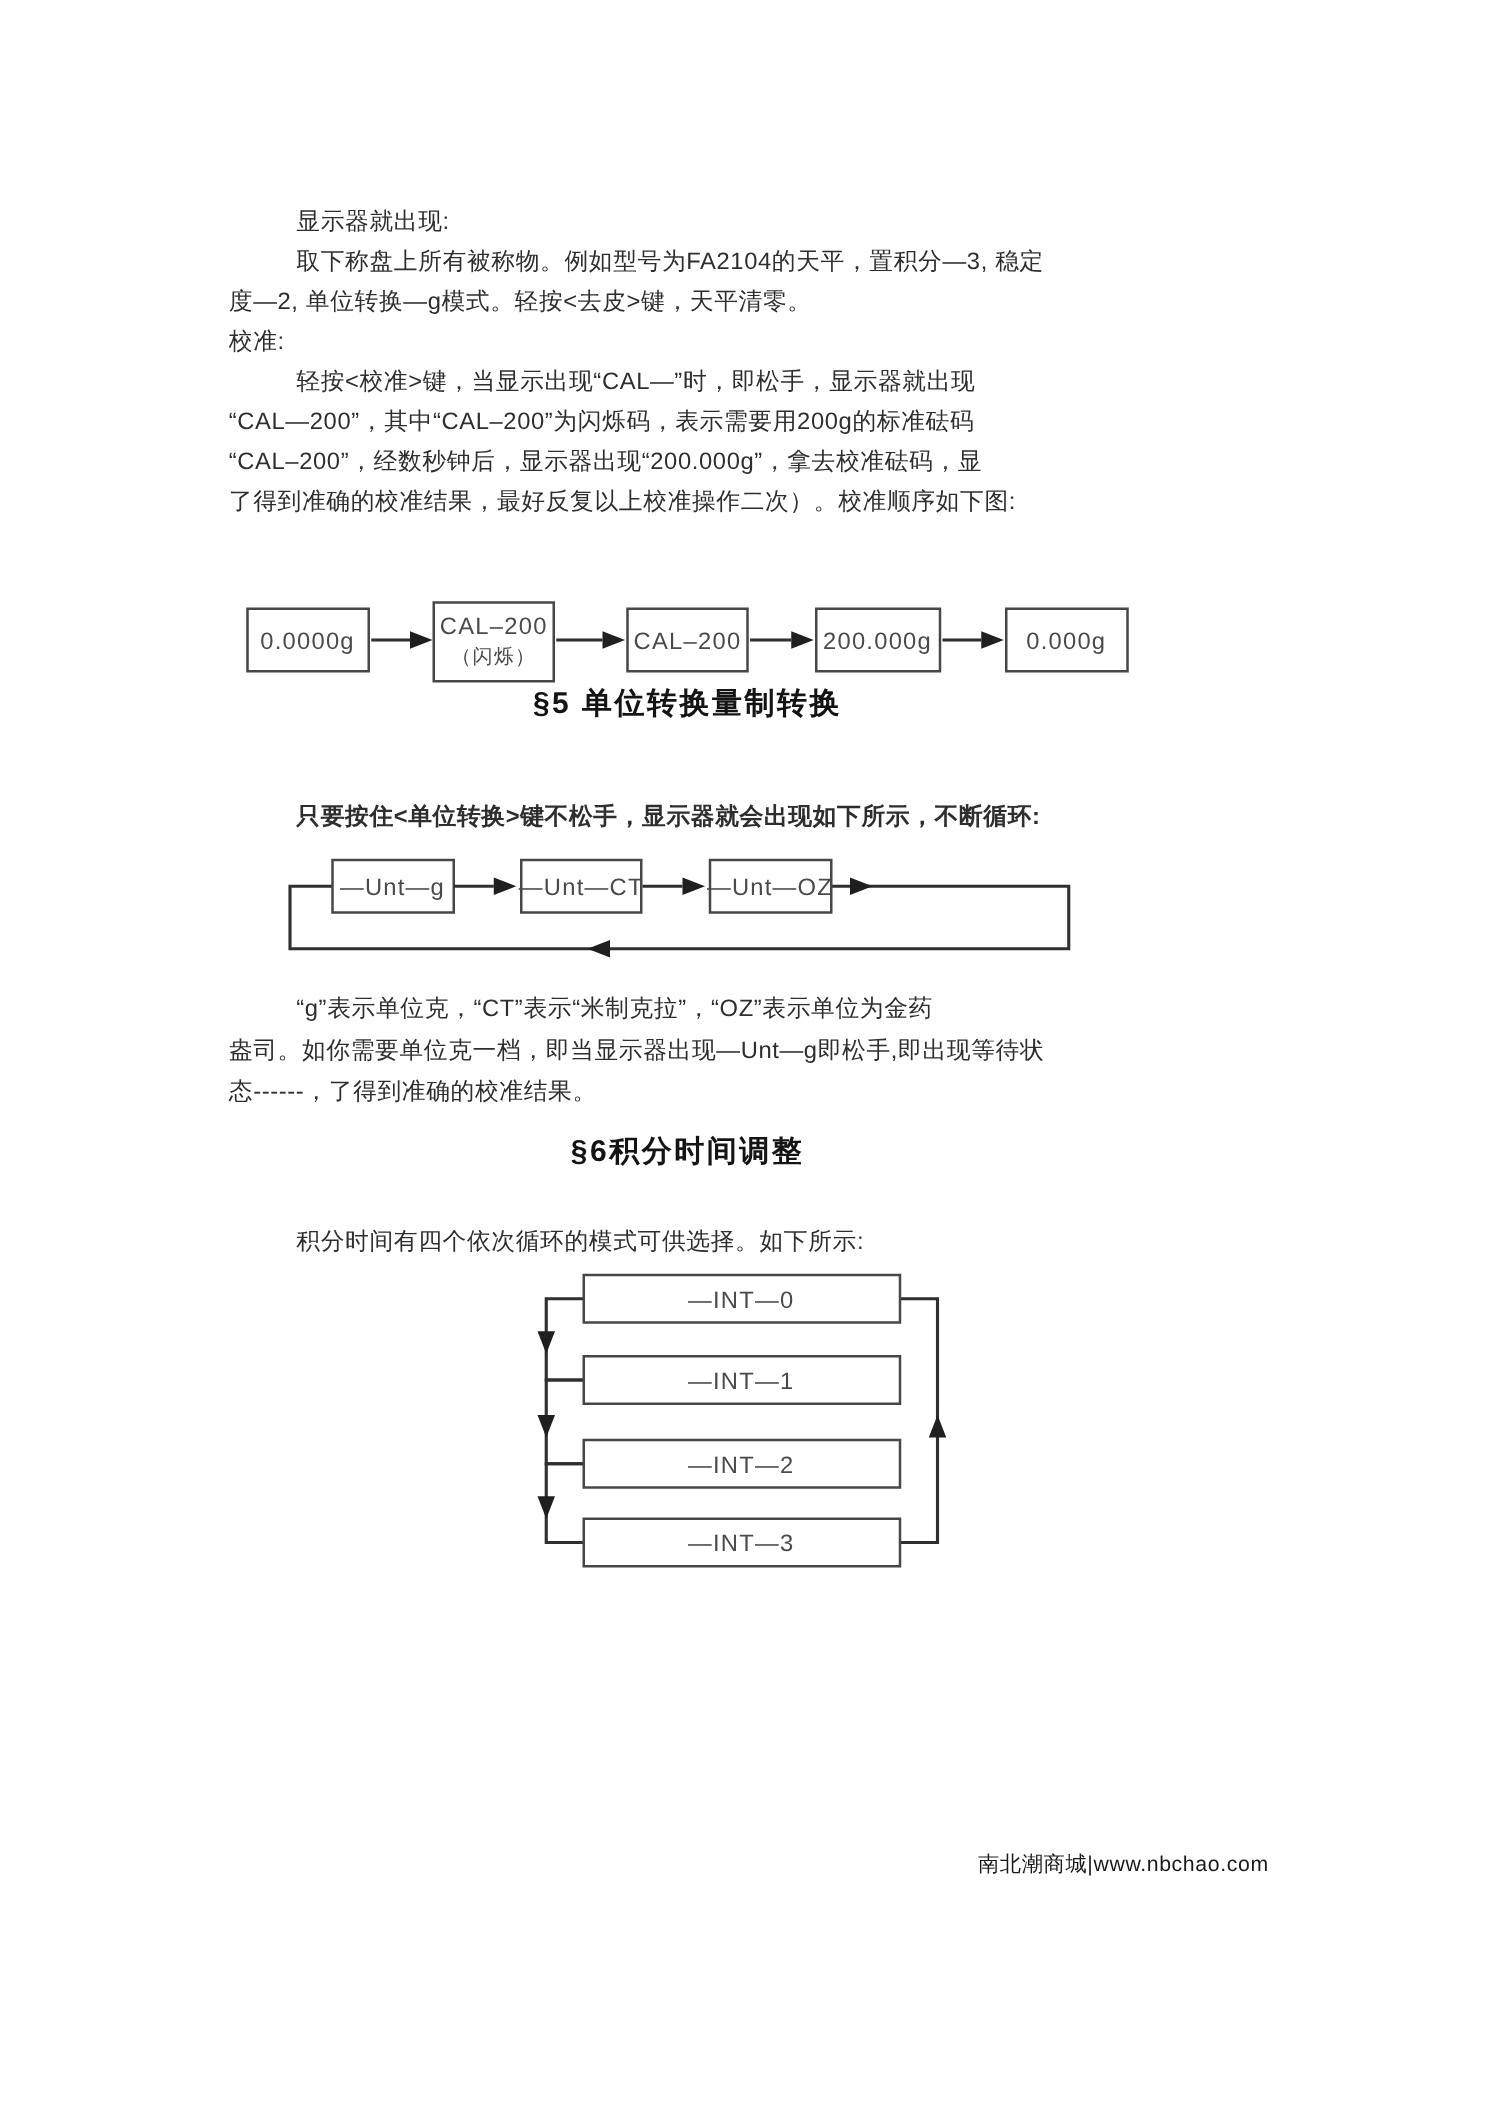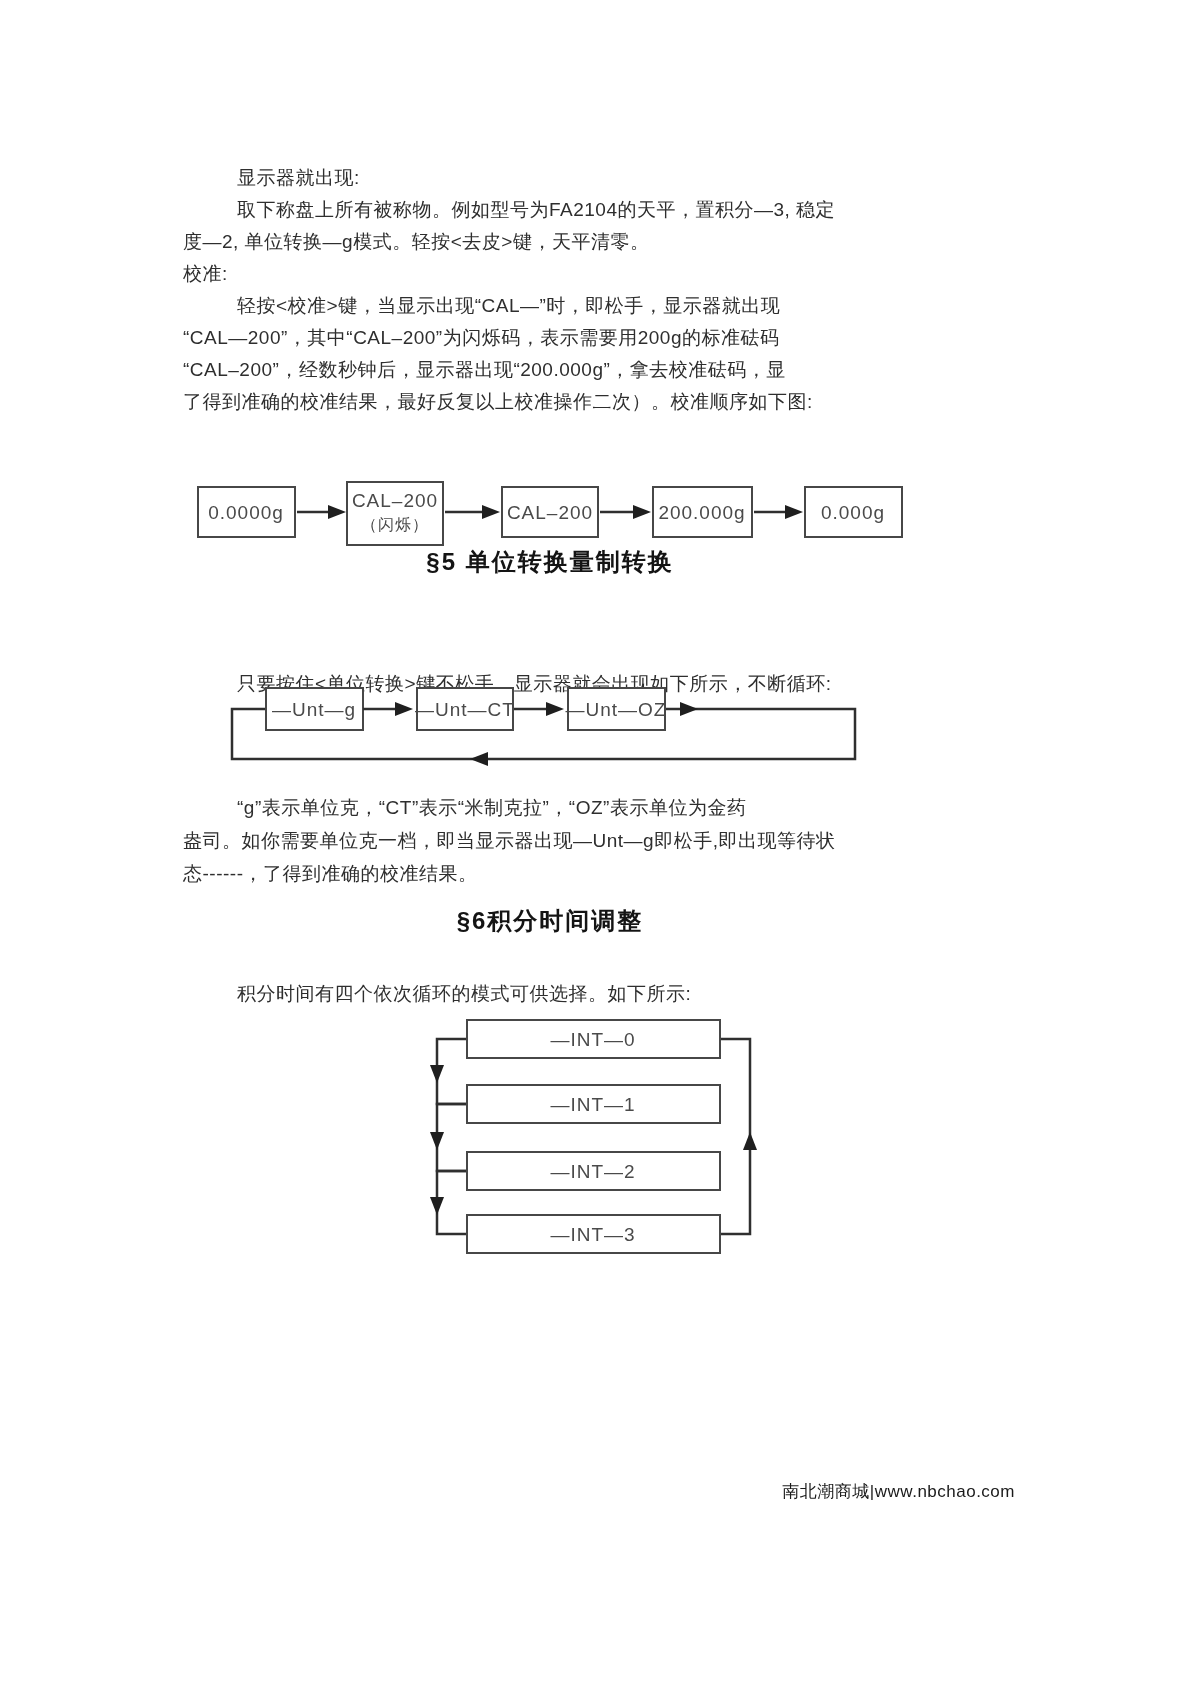--- a/index.html
+++ b/index.html
@@ -70,21 +70,21 @@
 
     <line x1="574" y1="42" x2="605" y2="42"></line>
     <polygon points="605,35 605,49 623,42"></polygon>
 
     <rect x="625" y="17" width="97" height="50"></rect>
     <text x="673" y="49">0.000g</text>
   </svg>
 
   <div class="sec-title" style="top:546px;">§5 单位转换量制转换</div>
 
-  <div class="textblock" style="top:668px;">
+  <div class="textblock" style="top:638px;font-weight:bold;">
     <div class="line indent">只要按住&lt;单位转换&gt;键不松手，显示器就会出现如下所示，不断循环:</div>
   </div>
 
   <svg class="diagram" style="left:180px; top:672px;" width="740" height="105">
     <polyline points="485,37 675,37 675,87 52,87 52,37 86,37"></polyline>
     <polygon points="500,30 500,44 518,37"></polygon>
     <polygon points="308,80 308,94 290,87"></polygon>
 
     <rect x="86" y="16" width="97" height="42"></rect>
     <text x="134" y="44">—Unt—g</text>

